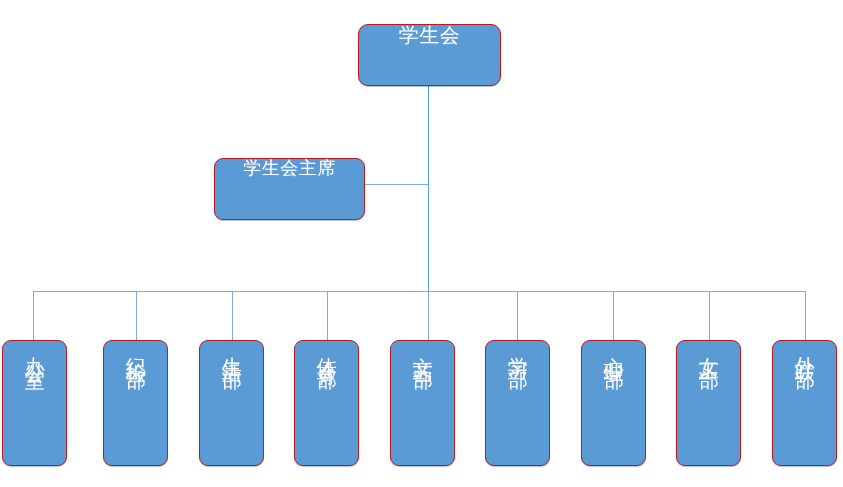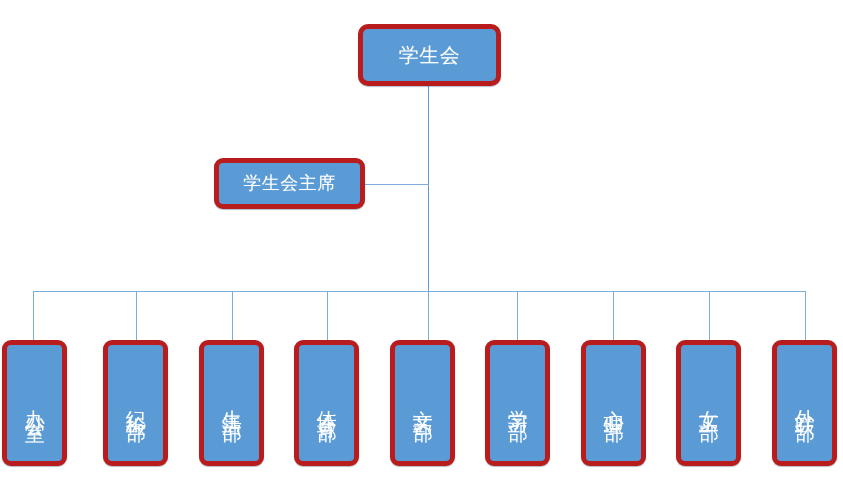--- a/index.html
+++ b/index.html
@@ -25,43 +25,43 @@
   }
   .conn.v { width: 1px; }
   .conn.h { height: 1px; }
   .conn.trunk { background: #5B9BD5; }
 
   
   .node {
     position: absolute;
     box-sizing: border-box;
     background: #5B9BD5;
-    border: 5px solid #b91c1c;
+    border: 1px solid #b91c1c;
     border-radius: 9px;
     color: #ffffff;
     display: flex;
-    align-items: center;
+    align-items: flex-start;
     justify-content: center;
     text-align: center;
     box-shadow: 0 1px 1px rgba(40,70,100,0.35);
   }
   .node-label {
     display: block;
     line-height: 1.05;
     letter-spacing: 0.5px;
     font-weight: 400;
     text-shadow: 0 0 1px rgba(255,255,255,0.25);
   }
 
   
   .node.root { width: 143px; height: 62px; left: 358px; top: 24px; border-radius: 10px; }
   .node.root .node-label { font-size: 20px; }
 
   
-  .node.chair { width: 151px; height: 51px; left: 214px; top: 158px; }
+  .node.chair { width: 151px; height: 62px; left: 214px; top: 158px; }
   .node.chair .node-label { font-size: 18px; }
 
   
   .node.dept { width: 65px; height: 126px; top: 340px; border-radius: 9px; }
   .node.dept .node-label {
     font-size: 20px;
     writing-mode: vertical-rl;
     text-orientation: upright;
     line-height: 1.28;
     letter-spacing: 6px;

